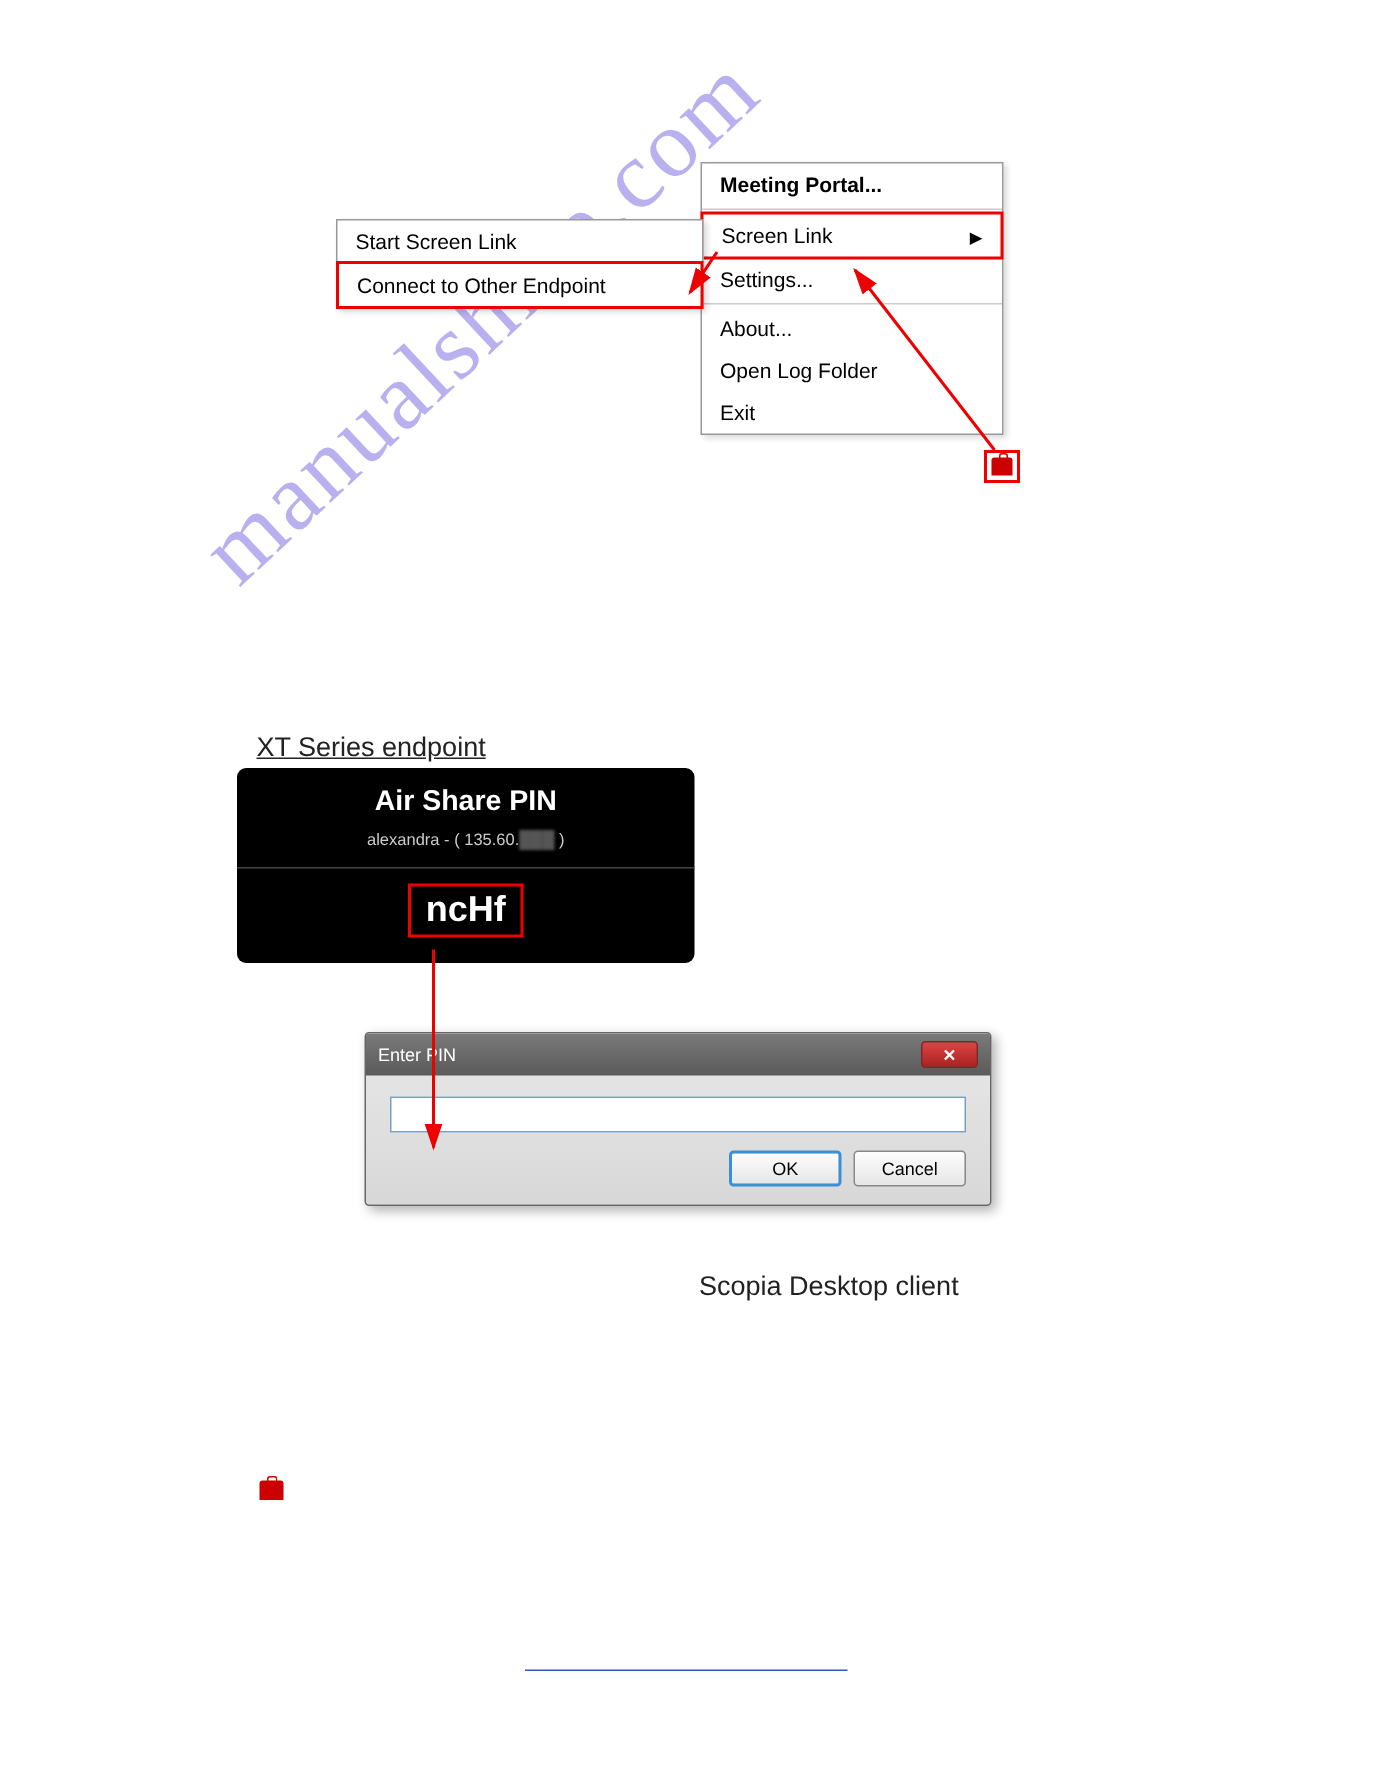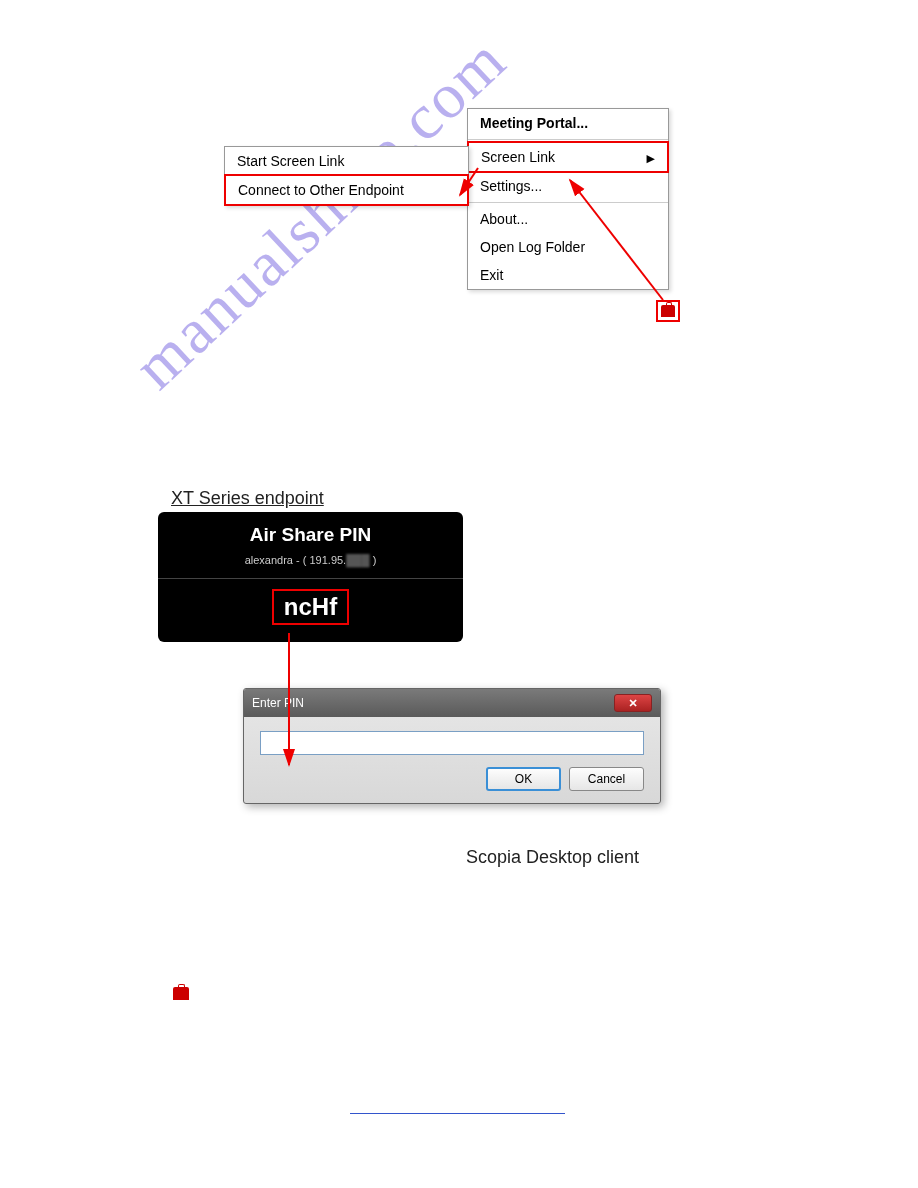--- a/index.html
+++ b/index.html
@@ -298,21 +298,21 @@
 
 <div class="tray-icon-box">
   <div class="tray-icon-inner"></div>
 </div>
 
 <div class="xt-label">XT Series endpoint</div>
 
 <div class="xt-box">
   <div class="xt-title">Air Share PIN</div>
   <div class="xt-subtitle">
-    <span>alexandra - ( 191.95.</span><span style="color:#555;filter:blur(1px)">███</span><span> )</span>
+    <span>alexandra - ( 135.60.</span><span style="color:#555;filter:blur(1px)">███</span><span> )</span>
   </div>
   <div class="xt-divider"></div>
   <div class="xt-pin">ncHf</div>
 </div>
 
 <div class="pin-dialog">
   <div class="pin-titlebar">
     <span>Enter PIN</span>
     <div class="pin-close">
       <span>✕</span>

